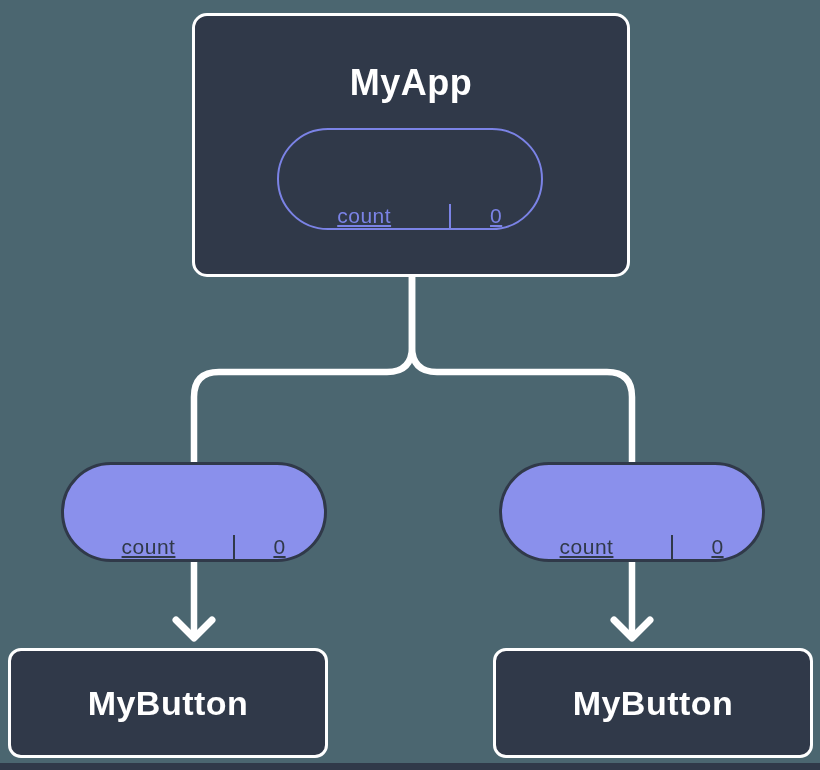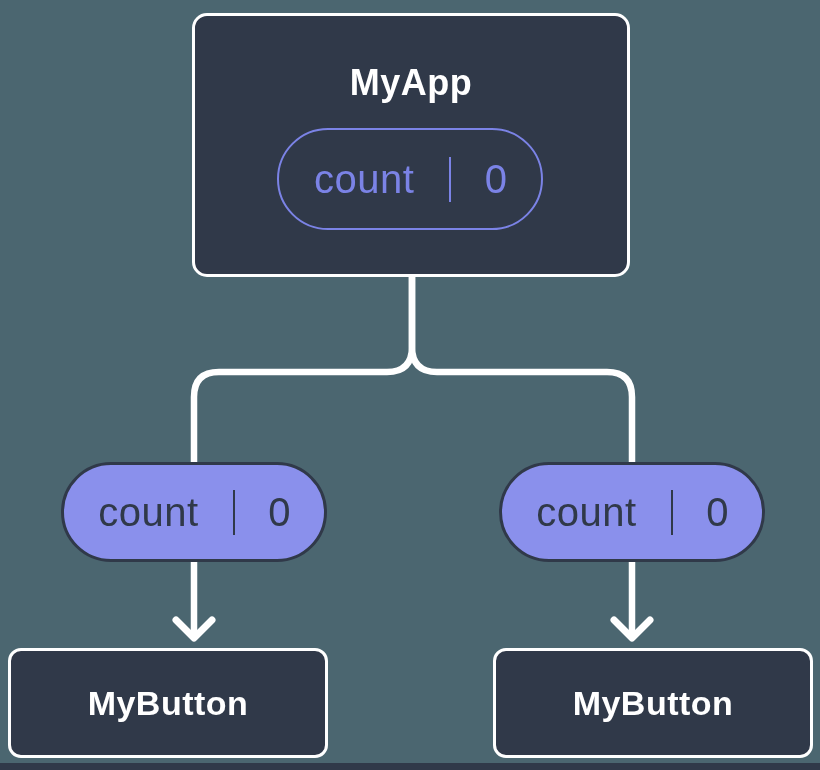--- a/index.html
+++ b/index.html
@@ -60,24 +60,25 @@
     letter-spacing: 0.5px;
   }
   .node-child-left  { left: 8px;   top: 648px; }
   .node-child-right { left: 493px; top: 648px; }
 
   .pill {
     position: absolute;
     width: 266px;
     box-sizing: border-box;
     display: flex;
-    align-items: center;
+    align-items: flex-end;
     z-index: 1;
-    font-size: 40px;
+    font-size: 21px;
     letter-spacing: 0.5px;
+    text-decoration: underline;
   }
   .pill-cell {
     display: flex;
     align-items: center;
     justify-content: center;
   }
   .pill-name  { flex: 0 0 65%; }
   .pill-value { flex: 1 1 auto; }
 
   .pill-outline {

